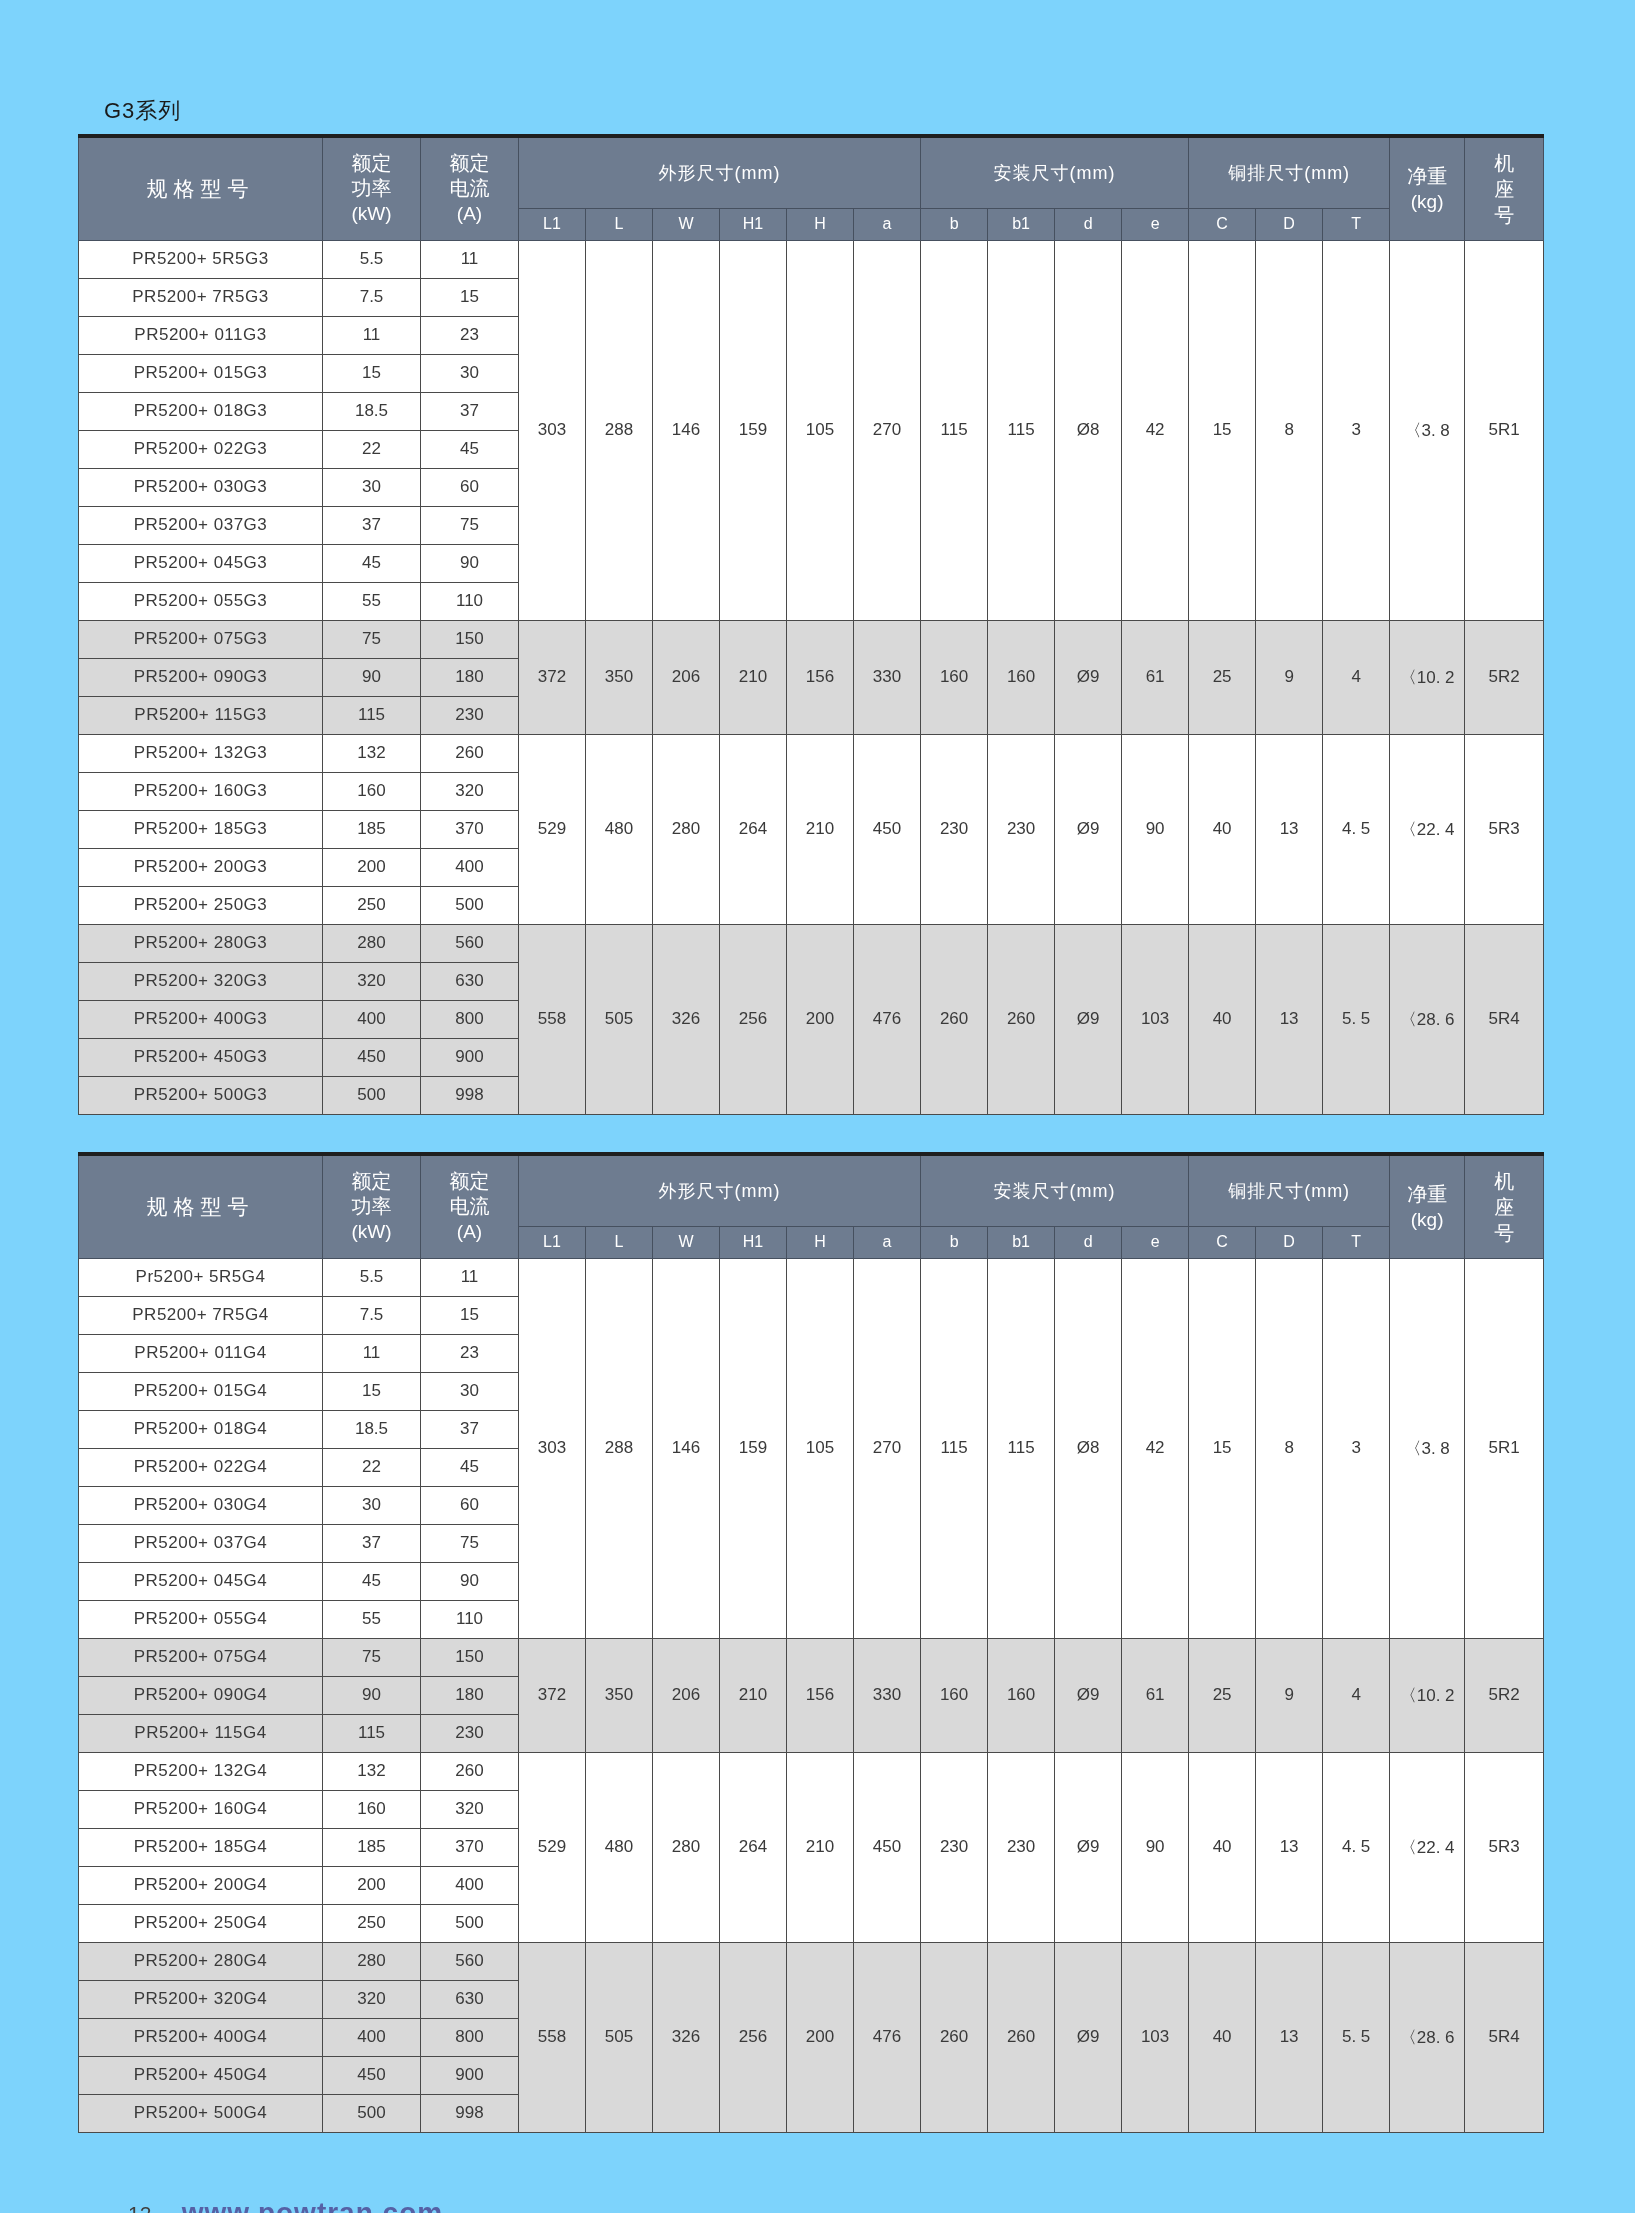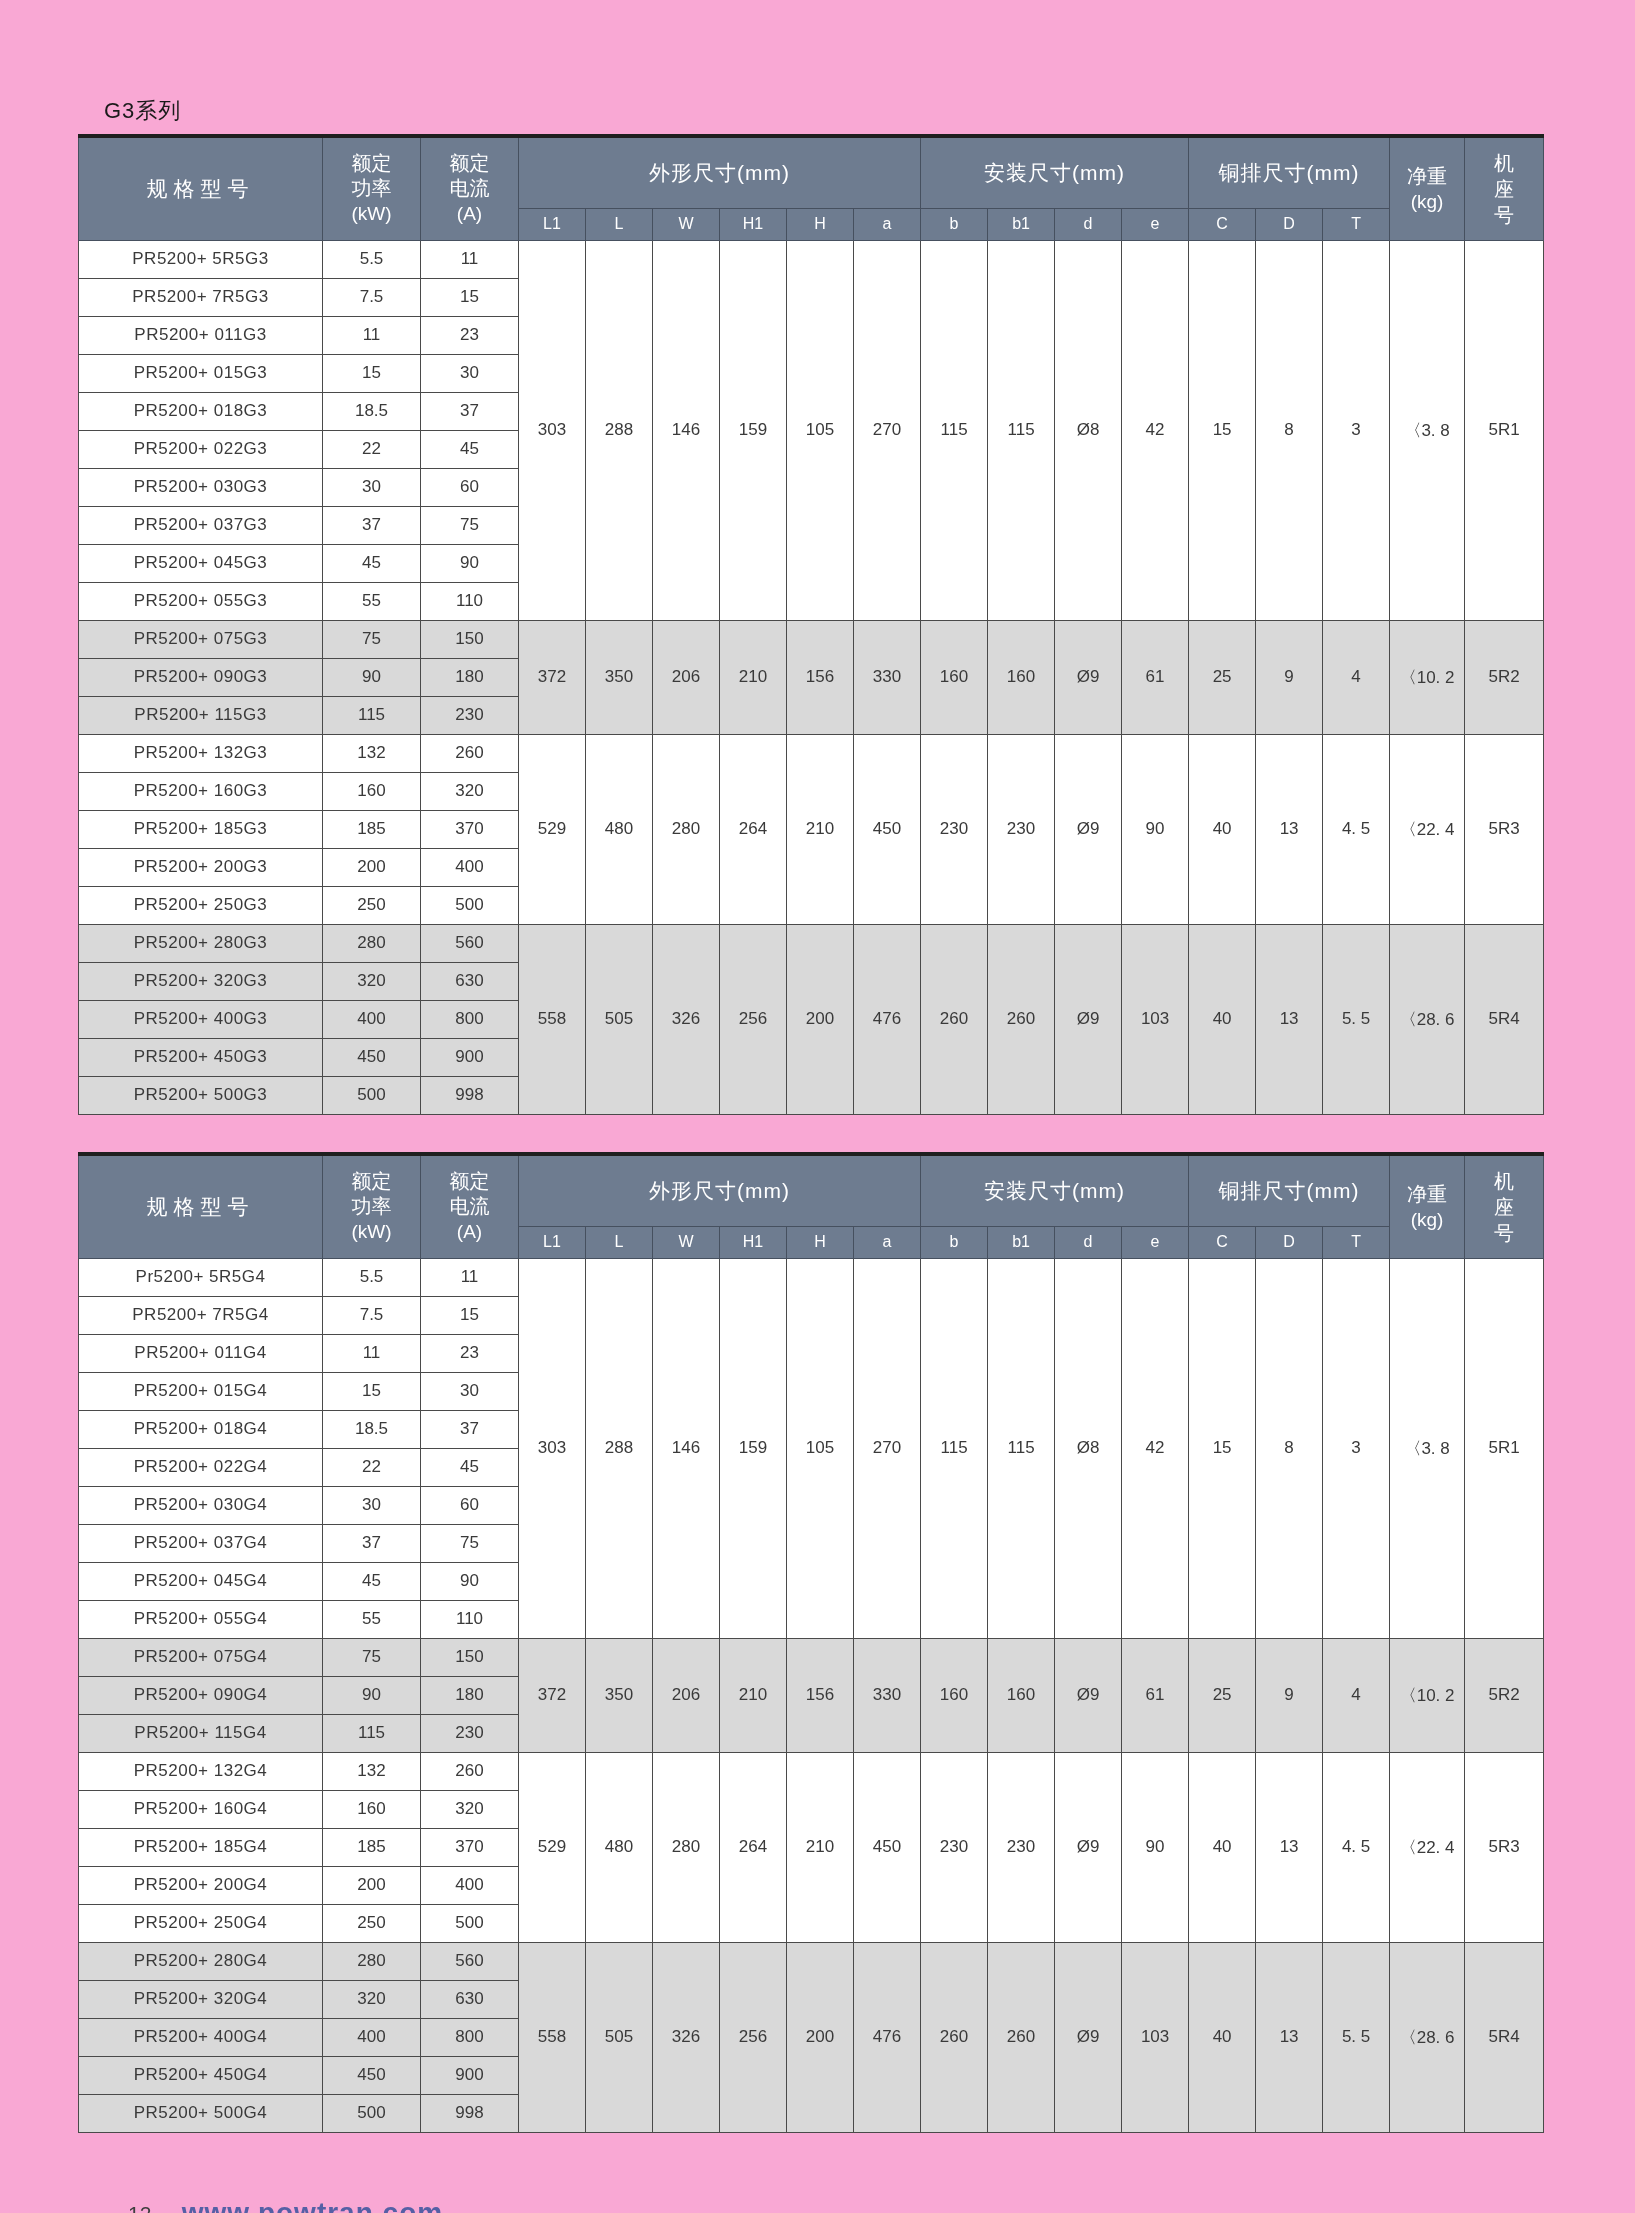--- a/index.html
+++ b/index.html
@@ -1,20 +1,20 @@
 <!DOCTYPE html>
 <html><head>
 <meta charset="utf-8">
 <style>
   * { margin: 0; padding: 0; box-sizing: border-box; }
   body { background: #888; font-family: "Liberation Sans", sans-serif; }
   .page {
     position: relative;
     width: 1635px; height: 2213px;
-    background: #f9a8d4;
+    background: #7dd3fc;
     overflow: hidden;
     margin: 0 auto;
   }
   .section { position: absolute; left: 78px; }
   .section-g3 { top: 96px; }
   .section-g4 { top: 1152px; }
   .series-title {
     font-size: 22px; font-weight: normal; color: #1a1a1a;
     margin: 0 0 8px 26px; letter-spacing: 1px;
   }
@@ -35,21 +35,21 @@
     background: #6e7c90;
     color: #ffffff;
     font-weight: normal;
     border-color: #46505f;
   }
   tr.hrow1 th { height: 72px; }
   tr.hrow2 th { height: 32px; font-size: 16px; }
   .th-model { font-size: 21px; letter-spacing: 6px; }
   .th-stack { font-size: 20px; line-height: 25px; }
   .th-stack .paren { font-size: 19px; }
-  .th-group { font-size: 21px; letter-spacing: 1px; }
+  .th-group { font-size: 18px; letter-spacing: 1px; }
   .th-frame { font-size: 20px; line-height: 26px; }
   table.spec tbody td {
     height: 38px;
     font-size: 17px;
     color: #3a3a3a;
     background: #ffffff;
   }
   table.spec tbody tr.shaded td { background: #d9d9d9; }
   td.c-model { letter-spacing: 0.5px; }
   .footer { position: absolute; left: 128px; top: 2197px; white-space: nowrap; }

